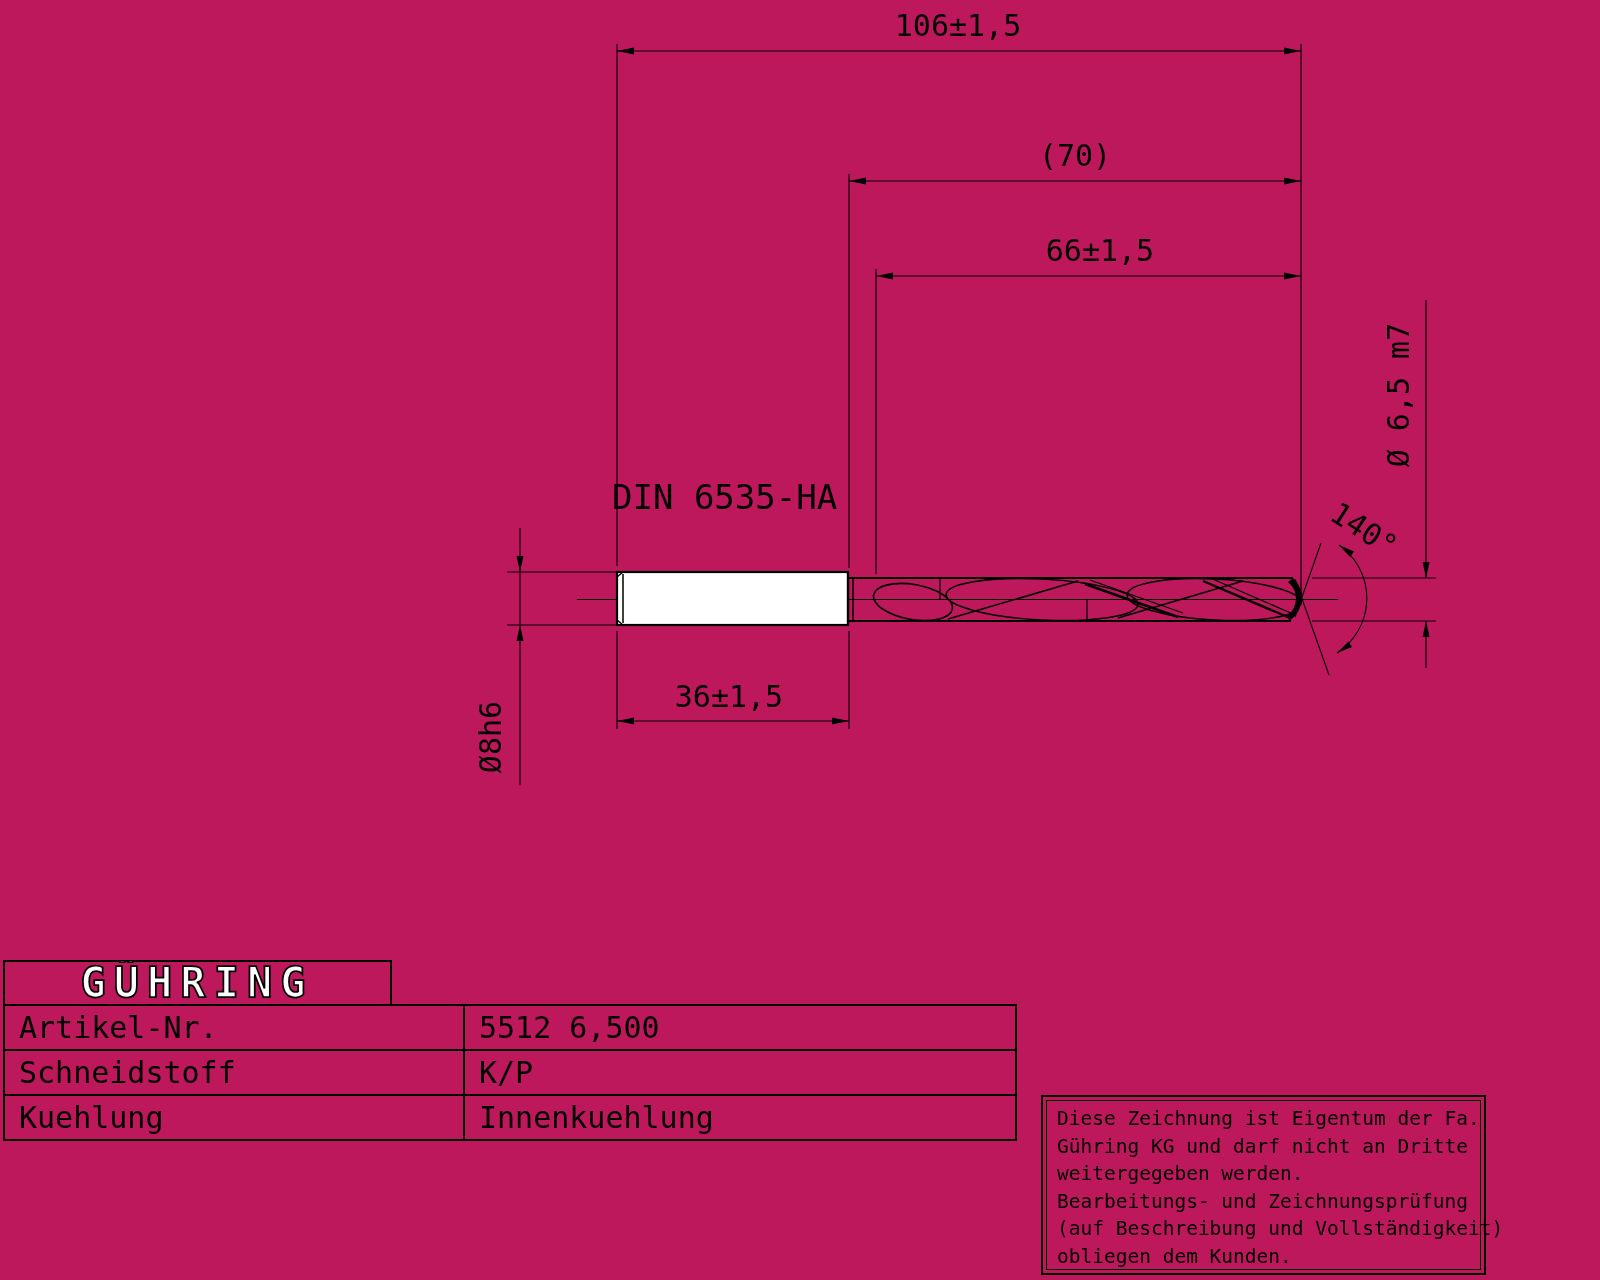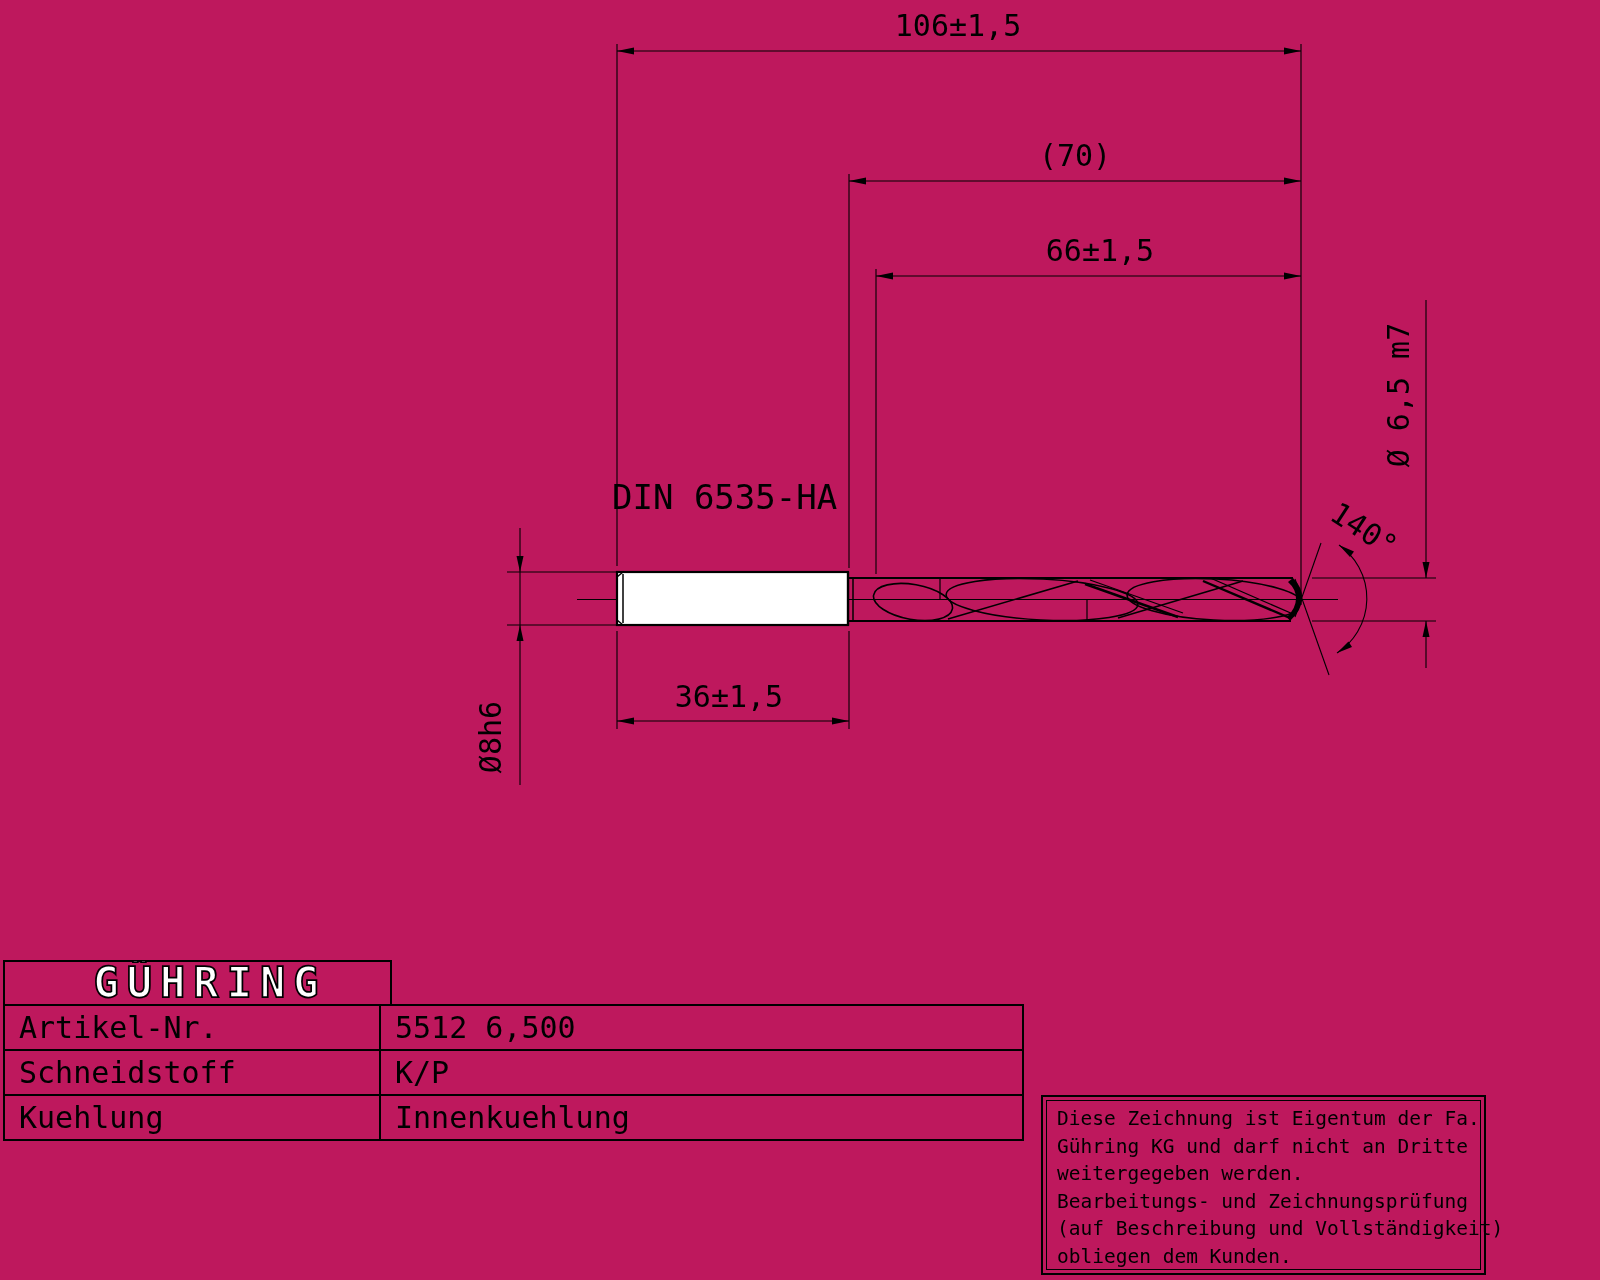--- a/index.html
+++ b/index.html
@@ -2,26 +2,26 @@
 <html><head>
 <meta charset="utf-8">
 <style>
   html,body{margin:0;padding:0;background:#ffffff;}
   #page{position:relative;width:1600px;height:1280px;background:#be185d;overflow:hidden;
         font-family:"DejaVu Sans Mono",monospace;color:#000;}
   #drawing-svg{position:absolute;left:0;top:0;}
   
   .logo-cell{position:absolute;left:3px;top:960px;width:389px;height:46px;
              border:2px solid #000;box-sizing:border-box;display:flex;
-             align-items:center;justify-content:center;padding-left:13px;}
+             align-items:center;justify-content:center;}
   .spec-table{position:absolute;left:3px;top:1004px;border-collapse:collapse;}
   .spec-table td{border:2px solid #000;height:45px;box-sizing:border-box;
                  font-size:30px;padding:0 0 0 14px;white-space:nowrap;}
-  .spec-table td.lbl{width:376px;}
-  .spec-table td.val{width:643px;}
+  .spec-table td.lbl{width:460px;}
+  .spec-table td.val{width:552px;}
   
   .disclaimer{position:absolute;left:1041px;top:1095px;width:445px;height:180px;
               border:2px solid #000;box-sizing:border-box;}
   .disclaimer-inner{position:absolute;left:3px;top:3px;right:3px;bottom:3px;
               border:1.5px solid #000;box-sizing:border-box;
               padding:4px 0 0 10px;}
   .disclaimer-inner div{font-size:19.5px;line-height:27.5px;white-space:nowrap;}
 </style>
 </head>
 <body>

